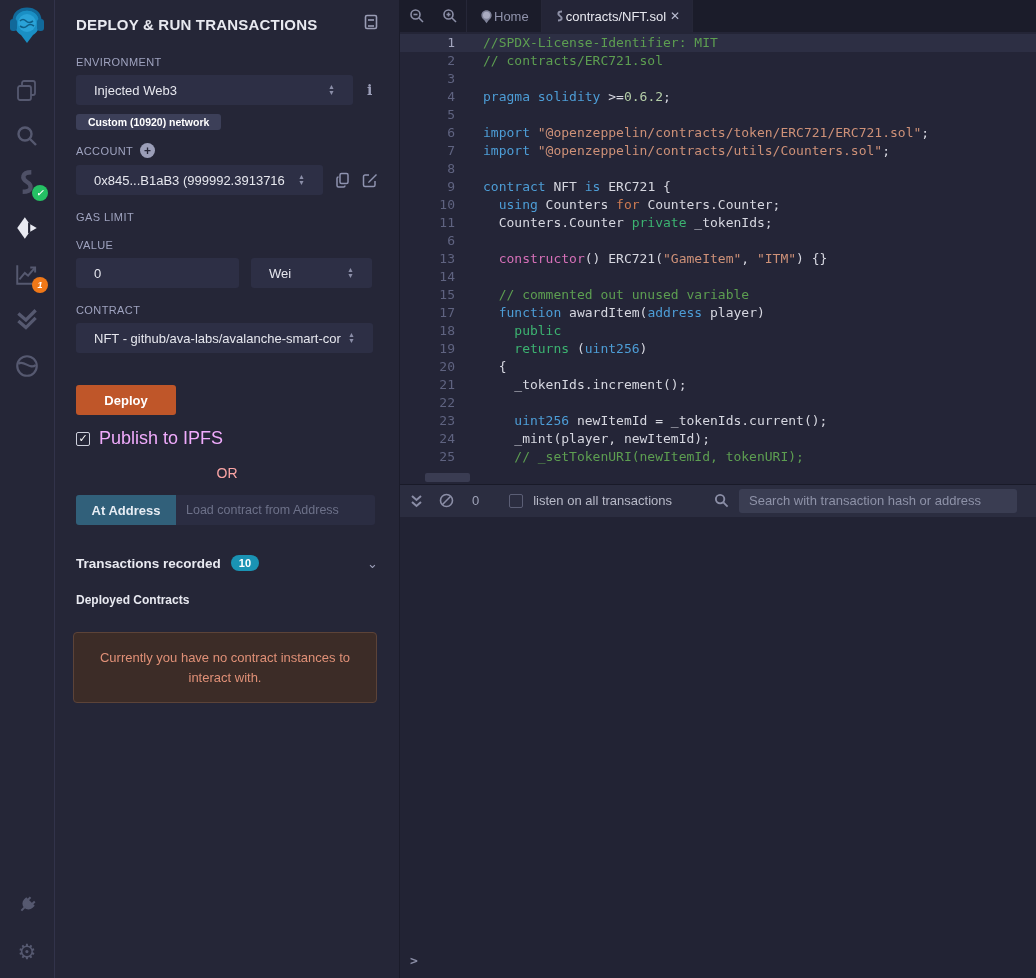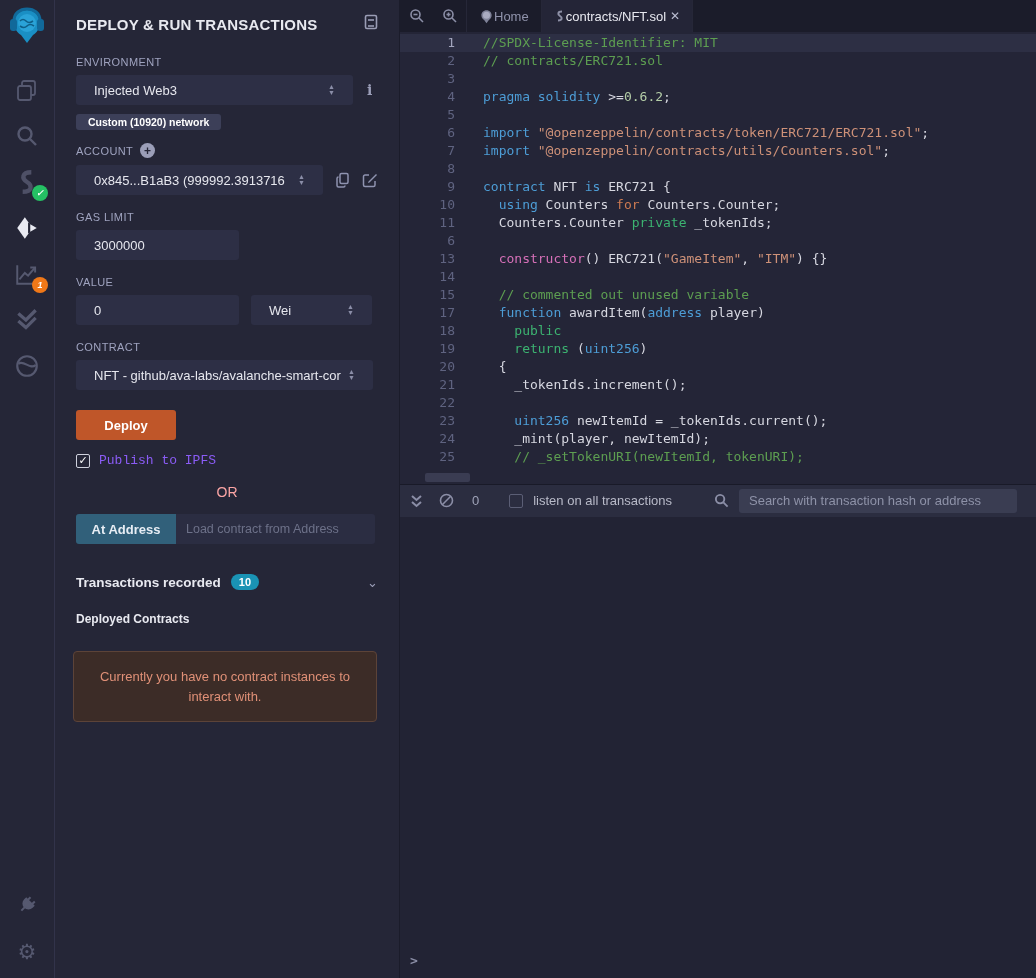--- a/index.html
+++ b/index.html
@@ -36,24 +36,24 @@
   .net-badge { display:inline-block; background:#3c3f58; color:#fff; font-size:10.5px; font-weight:bold; border-radius:3px; padding:2px 12px; margin-top:9px; }
   .acct-row { display:flex; align-items:center; gap:12px; }
   .acct-sel { width:251px; }
   .mini-icon { color:#8f93b0; cursor:pointer; display:flex; }
   .plus-circle { width:15px; height:15px; border-radius:50%; background:#9b9eb8; color:#252637; font-size:12px; font-weight:bold; display:flex; align-items:center; justify-content:center; line-height:0; cursor:pointer; }
   .gas-inp { width:163px; }
   .value-row { display:flex; gap:12px; }
   .value-inp { width:163px; }
   .wei-sel { width:121px; }
   .contract-sel { width:297px; }
-  .deploy-btn { margin-top:20px; width:100px; height:30px; background:#bf5629; border:none; border-radius:3px; color:#fff; font-size:13px; font-weight:bold; cursor:pointer; font-family:"Liberation Sans",sans-serif; }
+  .deploy-btn { margin-top:32px; width:100px; height:30px; background:#bf5629; border:none; border-radius:3px; color:#fff; font-size:13px; font-weight:bold; cursor:pointer; font-family:"Liberation Sans",sans-serif; }
   .chk-row { display:flex; align-items:center; gap:9px; margin-top:13px; }
   .chk { width:14px; height:14px; border:1px solid #cfd1dd; border-radius:2px; display:flex; align-items:center; justify-content:center; color:#fff; font-size:11px; background:transparent; cursor:pointer; }
-  .chk-label { color:#8b5cf6; font-size:13px;font-family:Liberation Mono, monospace; }
+  .chk-label { color:#f0abfc; font-size:18px; }
   .or-div { text-align:center; color:#fca5a5; font-size:14px; margin-top:16px; }
   .ataddr-row { display:flex; margin-top:14px; }
   .ataddr-btn { width:100px; height:30px; background:#31607a; border:none; border-radius:3px 0 0 3px; color:#e7edf4; font-size:13px; font-weight:bold; cursor:pointer; font-family:"Liberation Sans",sans-serif; }
   .ataddr-inp { width:199px; height:30px; background:#2b2d42; border-radius:0 3px 3px 0; display:flex; align-items:center; padding:0 10px; }
   .ataddr-inp input { background:transparent; border:none; outline:none; width:100%; font-size:12.5px; color:#e6e7ee; font-family:"Liberation Sans",sans-serif; }
   .ataddr-inp input::placeholder { color:#6d7189; }
   .txrec-row { display:flex; align-items:center; margin-top:30px; }
   .txrec-label { color:#e8e9f0; font-size:13.5px; font-weight:bold; }
   .count-badge { background:#1a93b4; color:#fff; font-size:11px; font-weight:bold; border-radius:9px; padding:2px 8px; margin-left:10px; }
   .txrec-chev { margin-left:auto; color:#9b9eb8; font-size:13px; cursor:pointer; }
@@ -228,23 +228,20 @@
         </span>
         <span class="mini-icon">
           <svg width="16" height="16" viewBox="0 0 16 16" fill="none" stroke="currentColor" stroke-width="1.5">
             <path d="M13 9 V13 A1.5 1.5 0 0 1 11.5 14.5 H3 A1.5 1.5 0 0 1 1.5 13 V4.5 A1.5 1.5 0 0 1 3 3 H7"></path>
             <path d="M6.5 9.5 L14 2 L15 3 L7.5 10.5 L6 11 Z" fill="currentColor" stroke="none"></path>
           </svg>
         </span>
       </div>
 
       <div class="field-label">GAS LIMIT</div>
-      <div class="inp gas-inp">
-        <input value="3000000" style="">
-      </div>
 
       <div class="field-label">VALUE</div>
       <div class="value-row">
         <div class="inp value-inp">
           <input value="0" style="">
         </div>
         <div class="sel wei-sel">
           <span class="sel-text">Wei</span>
           <span class="arrows">
               <span>▲</span>

